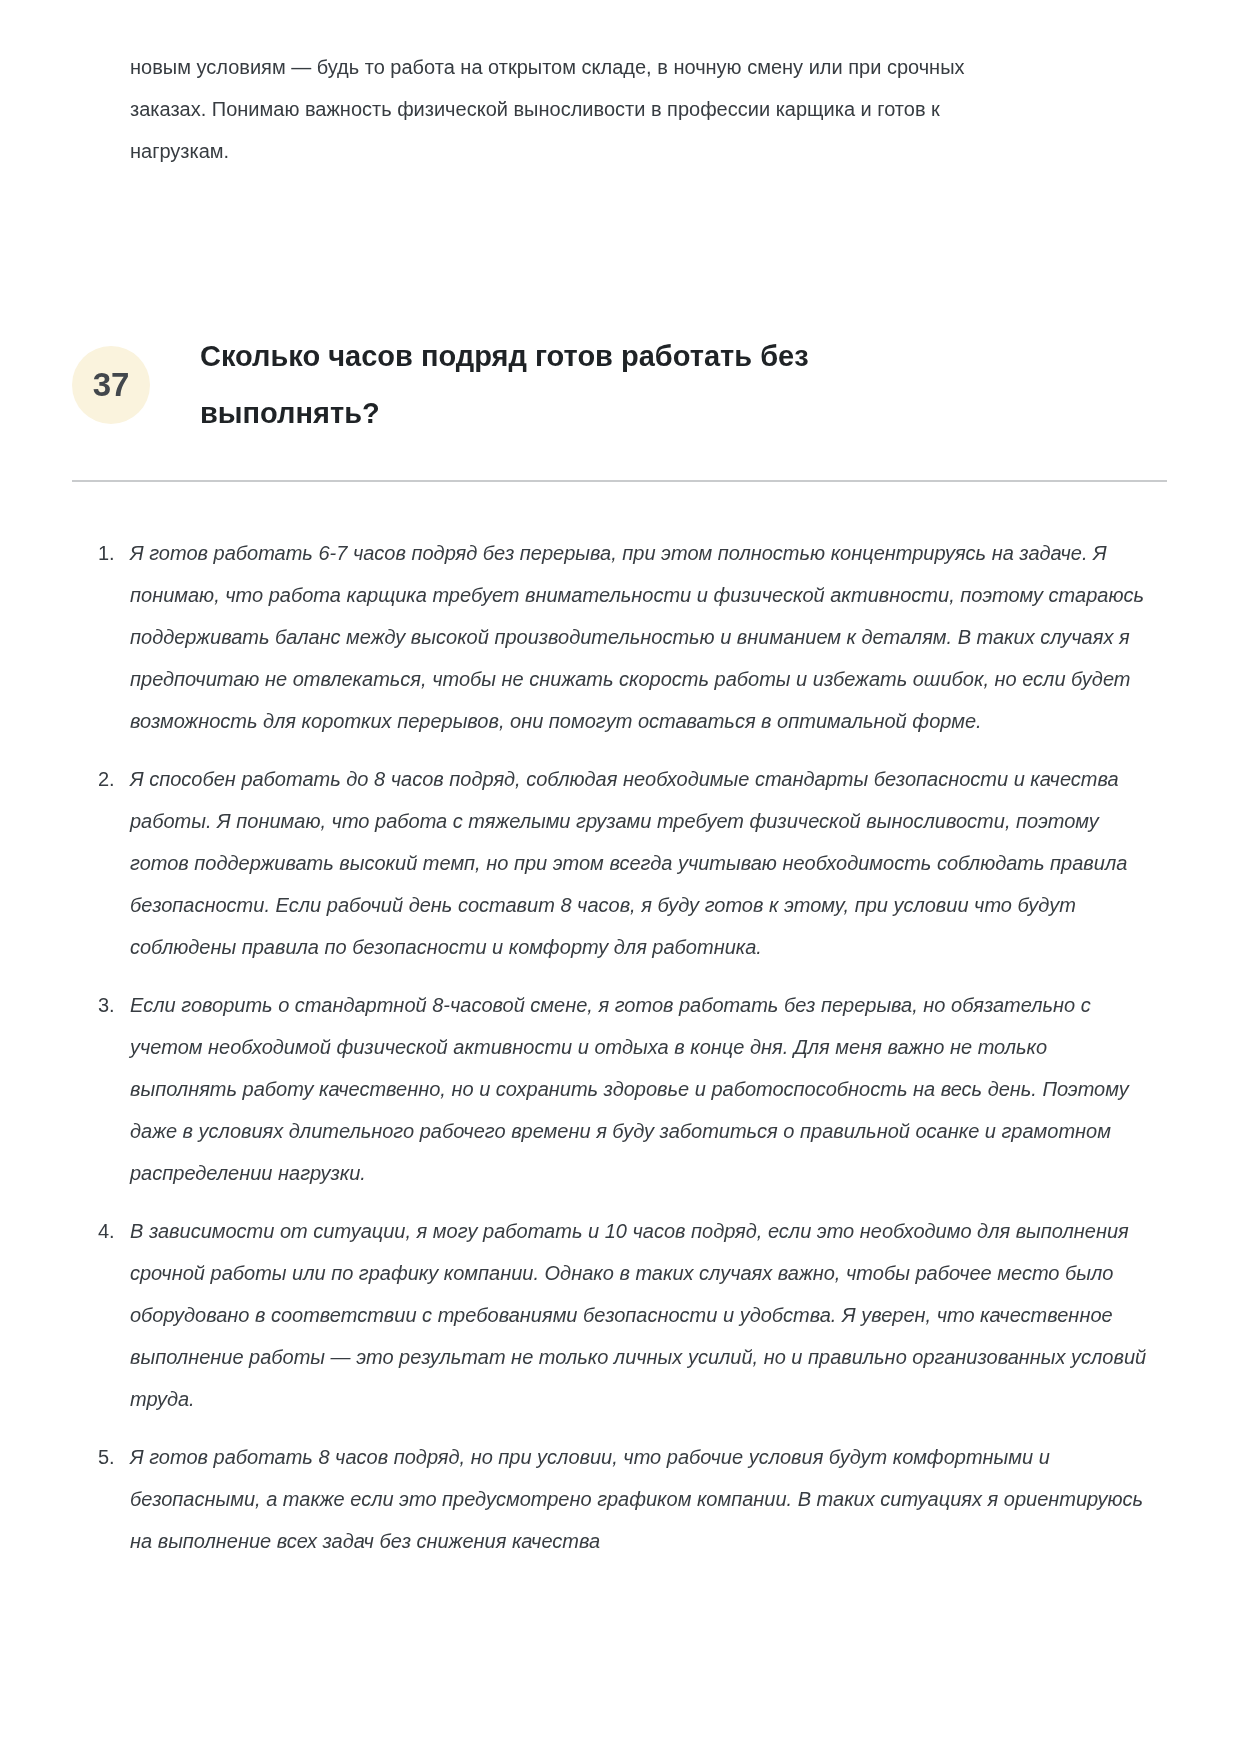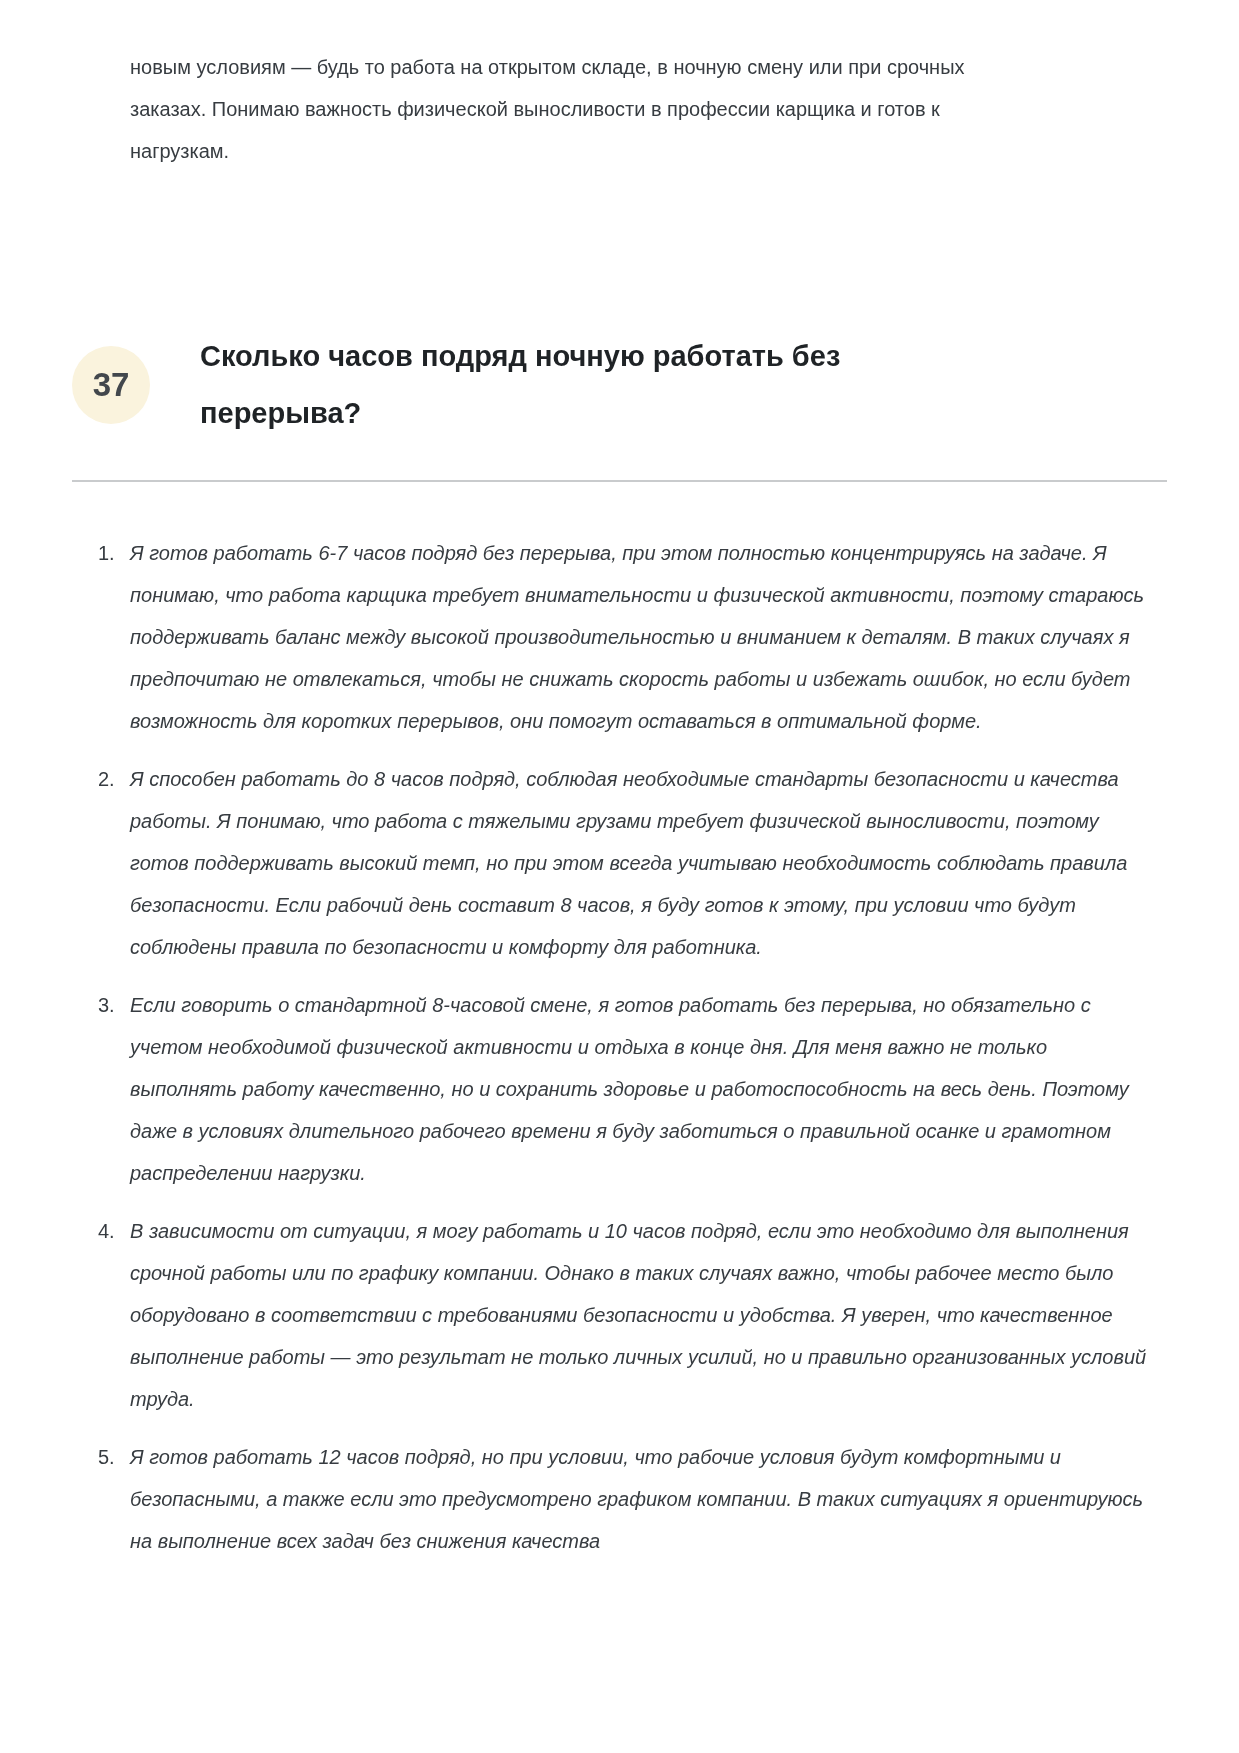--- a/index.html
+++ b/index.html
@@ -80,21 +80,21 @@
 </style>
 </head>
 <body>
 
 <div class="page">
 
   <p class="intro">новым условиям — будь то работа на открытом складе, в ночную смену или при срочных заказах. Понимаю важность физической выносливости в профессии карщика и готов к нагрузкам.</p>
 
   <div class="question-header">
     <div class="badge">37</div>
-    <h2 class="q-title">Сколько часов подряд ночную работать без перерыва?</h2>
+    <h2 class="q-title">Сколько часов подряд готов работать без выполнять?</h2>
   </div>
 
   <hr class="divider">
 
   <ol class="answers">
 
       <li class="answer">
         <span class="num">1.</span>
         <span class="answer-text">Я готов работать 6-7 часов подряд без перерыва, при этом полностью концентрируясь на задаче. Я понимаю, что работа карщика требует внимательности и физической активности, поэтому стараюсь поддерживать баланс между высокой производительностью и вниманием к деталям. В таких случаях я предпочитаю не отвлекаться, чтобы не снижать скорость работы и избежать ошибок, но если будет возможность для коротких перерывов, они помогут оставаться в оптимальной форме.</span>
       </li>
@@ -109,17 +109,17 @@
         <span class="answer-text">Если говорить о стандартной 8-часовой смене, я готов работать без перерыва, но обязательно с учетом необходимой физической активности и отдыха в конце дня. Для меня важно не только выполнять работу качественно, но и сохранить здоровье и работоспособность на весь день. Поэтому даже в условиях длительного рабочего времени я буду заботиться о правильной осанке и грамотном распределении нагрузки.</span>
       </li>
 
       <li class="answer">
         <span class="num">4.</span>
         <span class="answer-text">В зависимости от ситуации, я могу работать и 10 часов подряд, если это необходимо для выполнения срочной работы или по графику компании. Однако в таких случаях важно, чтобы рабочее место было оборудовано в соответствии с требованиями безопасности и удобства. Я уверен, что качественное выполнение работы — это результат не только личных усилий, но и правильно организованных условий труда.</span>
       </li>
 
       <li class="answer">
         <span class="num">5.</span>
-        <span class="answer-text">Я готов работать 12 часов подряд, но при условии, что рабочие условия будут комфортными и безопасными, а также если это предусмотрено графиком компании. В таких ситуациях я ориентируюсь на выполнение всех задач без снижения качества</span>
+        <span class="answer-text">Я готов работать 8 часов подряд, но при условии, что рабочие условия будут комфортными и безопасными, а также если это предусмотрено графиком компании. В таких ситуациях я ориентируюсь на выполнение всех задач без снижения качества</span>
       </li>
     </ol>
 
 </div>
 
 </body></html>

